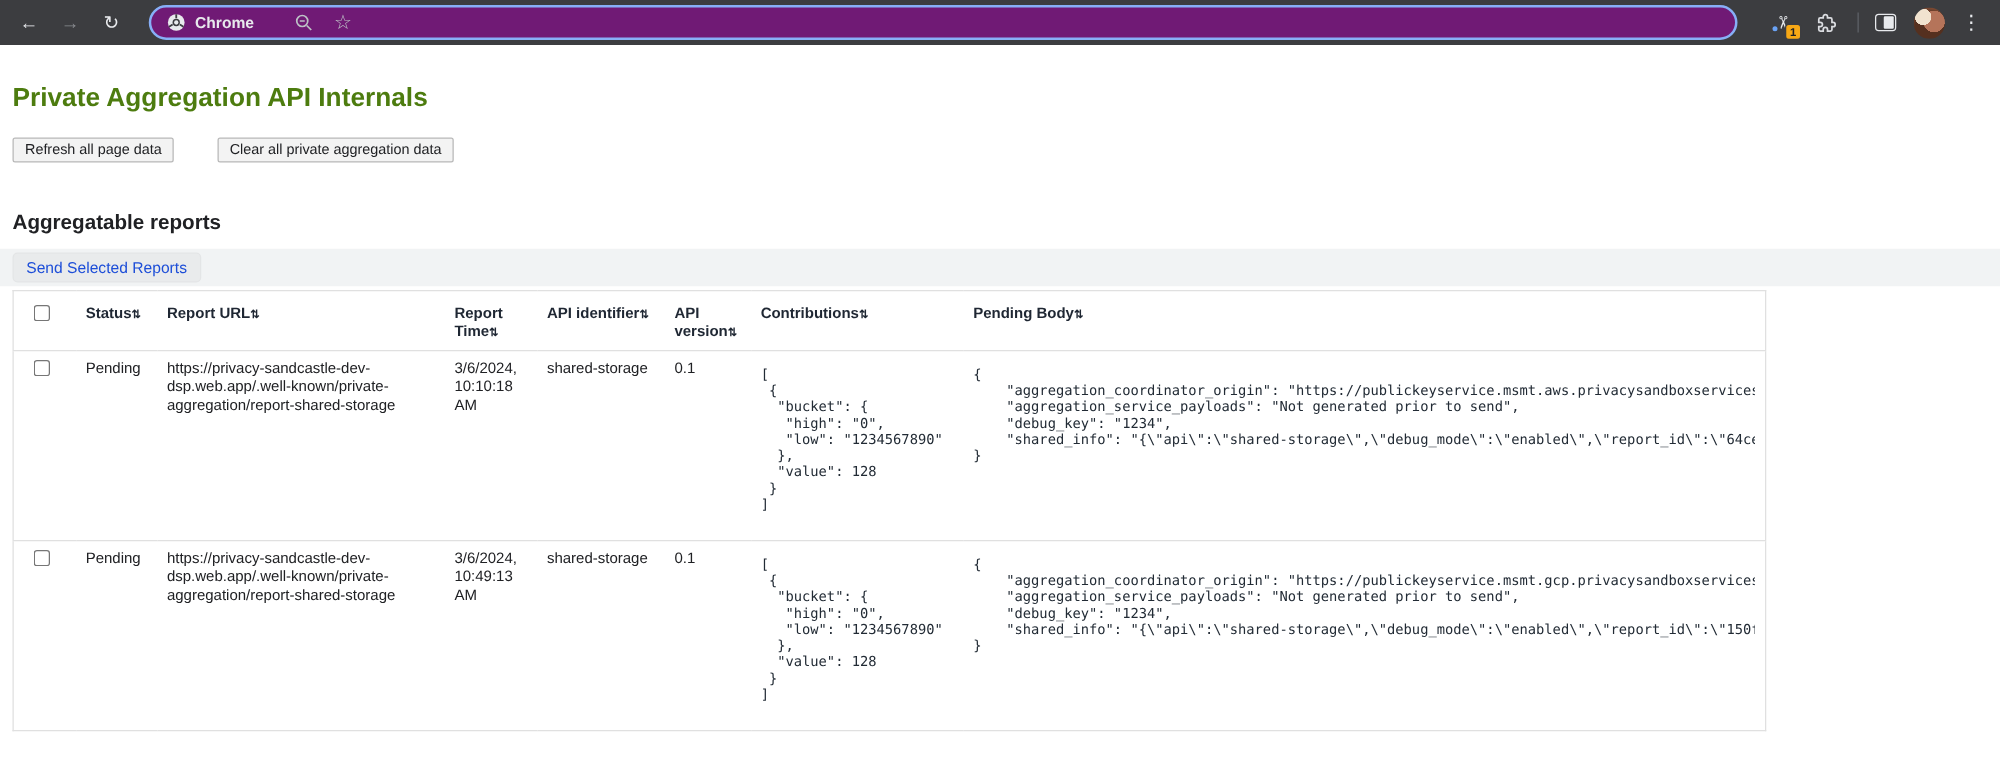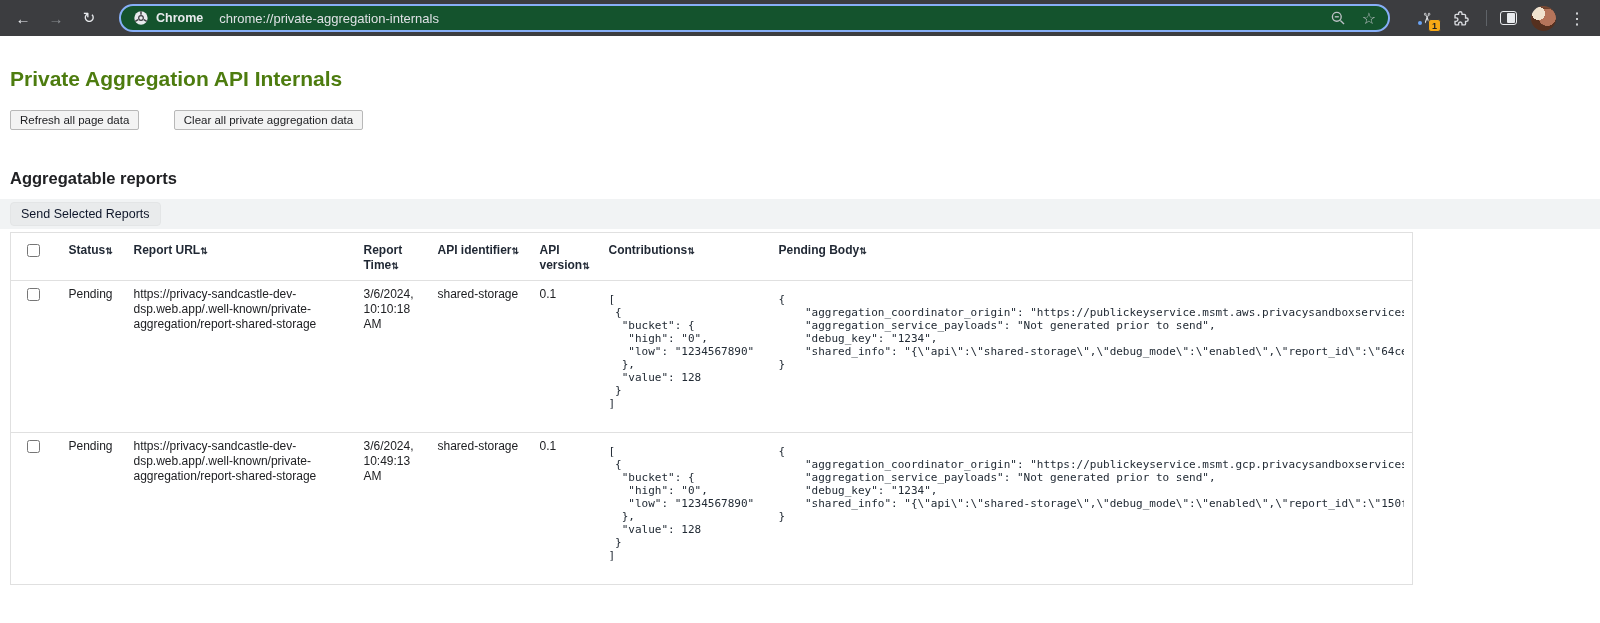--- a/index.html
+++ b/index.html
@@ -19,21 +19,21 @@
   }
   .nav-btn {
     width:26px; height:26px; border-radius:50%;
     display:flex; align-items:center; justify-content:center;
     color:#e8eaed; font-size:15px; margin-right:7px; cursor:pointer;
     flex:0 0 auto;
   }
   .nav-btn.dim { color:#8a8d91; }
   .omnibox {
     flex:1 1 auto; height:28px; margin:0 16px 0 10px;
-    background:#14532d; border:2px solid #87aff7; border-radius:15px;
+    background:#701a75; border:2px solid #87aff7; border-radius:15px;
     display:flex; align-items:center; padding:0 12px;
     min-width:0;
   }
   .chip { display:flex; align-items:center; margin-right:16px; flex:0 0 auto; }
   .chip-label { color:#e8eaed; font-size:12.5px; font-weight:bold; margin-left:7px; }
   .url-text {
     flex:1 1 auto; color:#dfe1e5; font-size:13px; white-space:nowrap;
     overflow:hidden; min-width:0;
   }
   .box-icon { color:#bdc1c6; margin-left:16px; flex:0 0 auto; display:flex; align-items:center; cursor:pointer; }
@@ -80,21 +80,21 @@
   .section-title {
     margin:37px 0 0 10px; font-size:16.5px; font-weight:bold; color:#202124;
     line-height:20px;
   }
   .send-strip {
     margin-top:11px; height:30px; background:#f1f3f4;
     display:flex; align-items:center; padding-left:10px;
   }
   .send-btn {
     font-family:"Liberation Sans", sans-serif;
-    font-size:12.5px; color:#0f172a;
+    font-size:12.5px; color:#1d4ed8;
     background:rgba(0,0,0,0.03); border:1px solid #e3e5e6; border-radius:4px;
     padding:4px 10px;
   }
 
   
   .report-table {
     margin:3px 10px 0; width:1403px;
     border:1px solid #e0e0e0; border-collapse:collapse;
     table-layout:fixed; font-size:12px;
   }
@@ -145,21 +145,20 @@
       <span style="display:flex;">
         <svg width="16" height="16" viewBox="0 0 24 24">
           <circle cx="12" cy="12" r="10" fill="#e8eaed"></circle>
           <circle cx="12" cy="12" r="4.4" fill="#3c3d40"></circle>
           <circle cx="12" cy="12" r="2.6" fill="#e8eaed"></circle>
           <path d="M12 2 L12 7 M3.3 17.2 L7.7 14.4 M20.7 17.2 L16.3 14.4" stroke="#3c3d40" stroke-width="2.2"></path>
         </svg>
       </span>
       <span class="chip-label">Chrome</span>
     </div>
-    <div class="url-text">chrome://private-aggregation-internals</div>
     <span class="box-icon">
       <svg width="16" height="16" viewBox="0 0 20 20" fill="none" stroke="#bdc1c6" stroke-width="1.7">
         <circle cx="8.5" cy="8.5" r="5.5"></circle>
         <line x1="6" y1="8.5" x2="11" y2="8.5"></line>
         <line x1="13" y1="13" x2="17.5" y2="17.5"></line>
       </svg>
     </span>
     <span class="box-icon" style="font-size:16px;">☆</span>
   </div>
 

